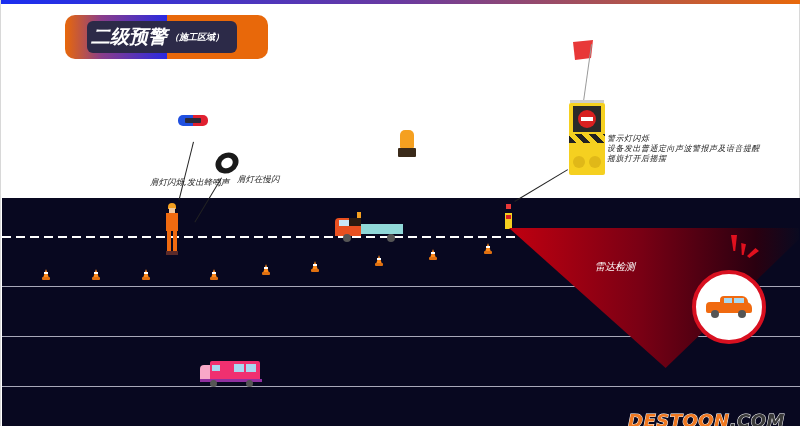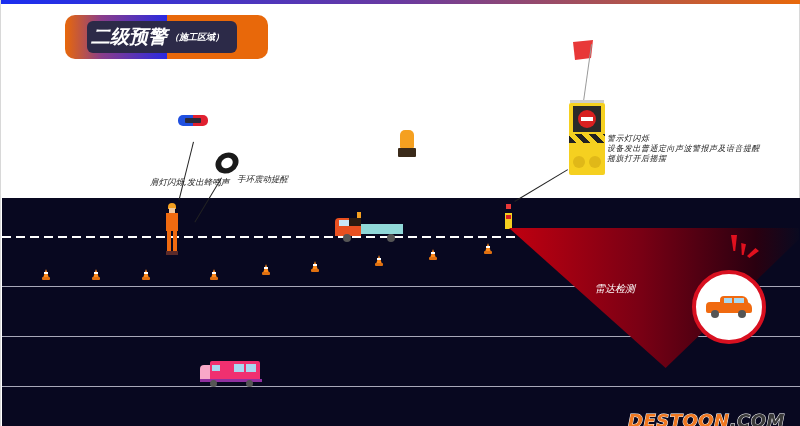--- a/index.html
+++ b/index.html
@@ -64,21 +64,21 @@
   </div>
 
   <div style="position:absolute;left:177px;top:115px;width:30px;height:11px;border-radius:5px;background:linear-gradient(90deg,#2050e0 0 50%,#e02030 50% 100%);">
     <div style="position:absolute;left:7px;top:3px;width:16px;height:5px;background:#2a2a3a;border-radius:1px;"></div>
   </div>
   <div class="caption" style="left:149px;top:132px;margin-top:45px;">肩灯闪烁,发出蜂鸣声</div>
 
   <div style="position:absolute;left:214px;top:153px;width:24px;height:20px;border-radius:50%;background:#1a1a1a;transform:rotate(-30deg);">
     <div style="position:absolute;left:6px;top:5px;width:12px;height:10px;border-radius:50%;background:#ffffff;"></div>
   </div>
-  <div class="caption" style="left:236px;top:174px;">手环震动提醒</div>
+  <div class="caption" style="left:236px;top:174px;">肩灯在慢闪</div>
 
   <div style="position:absolute;left:397px;top:130px;width:18px;height:28px;">
     <div style="position:absolute;left:2px;top:0;width:14px;height:18px;border-radius:5px 5px 1px 1px;background:#f5a020;"></div>
     <div style="position:absolute;left:0;top:18px;width:18px;height:9px;background:#3a2a1a;border-radius:1px;"></div>
   </div>
 
   <div style="position:absolute;left:568px;top:40px;width:36px;height:136px;">
     <div style="position:absolute;left:4px;top:0;width:20px;height:20px;background:#e83838;clip-path:polygon(0 10%,100% 0,90% 90%,10% 100%);"></div>
     <div style="position:absolute;left:18px;top:4px;width:1px;height:58px;background:#999999;transform:rotate(8deg);"></div>
     <div style="position:absolute;left:1px;top:60px;width:34px;height:3px;background:#cccccc;"></div>
@@ -168,21 +168,21 @@
       <div style="position:absolute;left:52px;top:22px;width:8px;height:8px;border-radius:50%;background:#555;"></div>
     </div>
 
     <div style="position:absolute;left:503px;top:6px;width:8px;height:26px;">
       <div style="position:absolute;left:1px;top:0;width:5px;height:5px;background:#e83838;"></div>
       <div style="position:absolute;left:0;top:9px;width:7px;height:16px;background:#f5d020;"></div>
       <div style="position:absolute;left:1px;top:11px;width:5px;height:4px;background:#d82020;"></div>
     </div>
 
     <div class="radar-cone" style="left:507px;top:30px;"></div>
-    <div class="radar-label" style="left:593px;top:84px;text-align:center;">雷达检测</div>
+    <div class="radar-label" style="left:593px;top:62px;text-align:center;">雷达检测</div>
 
     <div class="alert-mark" style="left:729px;top:37px;width:6px;height:16px;clip-path:polygon(0 0,100% 0,70% 100%,40% 100%);"></div>
     <div class="alert-mark" style="left:738px;top:45px;width:6px;height:12px;clip-path:polygon(20% 0,100% 10%,60% 100%,30% 100%);"></div>
     <div class="alert-mark" style="left:745px;top:50px;width:12px;height:10px;clip-path:polygon(70% 0,100% 30%,20% 100%,0 80%);"></div>
 
     <div class="car-circle" style="left:690px;top:72px;">
       <div style="position:absolute;left:10px;top:22px;width:46px;height:22px;">
         <div style="position:absolute;left:0;top:6px;width:46px;height:11px;background:#f06a10;border-radius:4px 6px 2px 2px;"></div>
         <div style="position:absolute;left:14px;top:0;width:28px;height:8px;background:#f06a10;border-radius:4px 6px 0 0;"></div>
         <div style="position:absolute;left:18px;top:2px;width:8px;height:5px;background:#a8d8f0;"></div>

